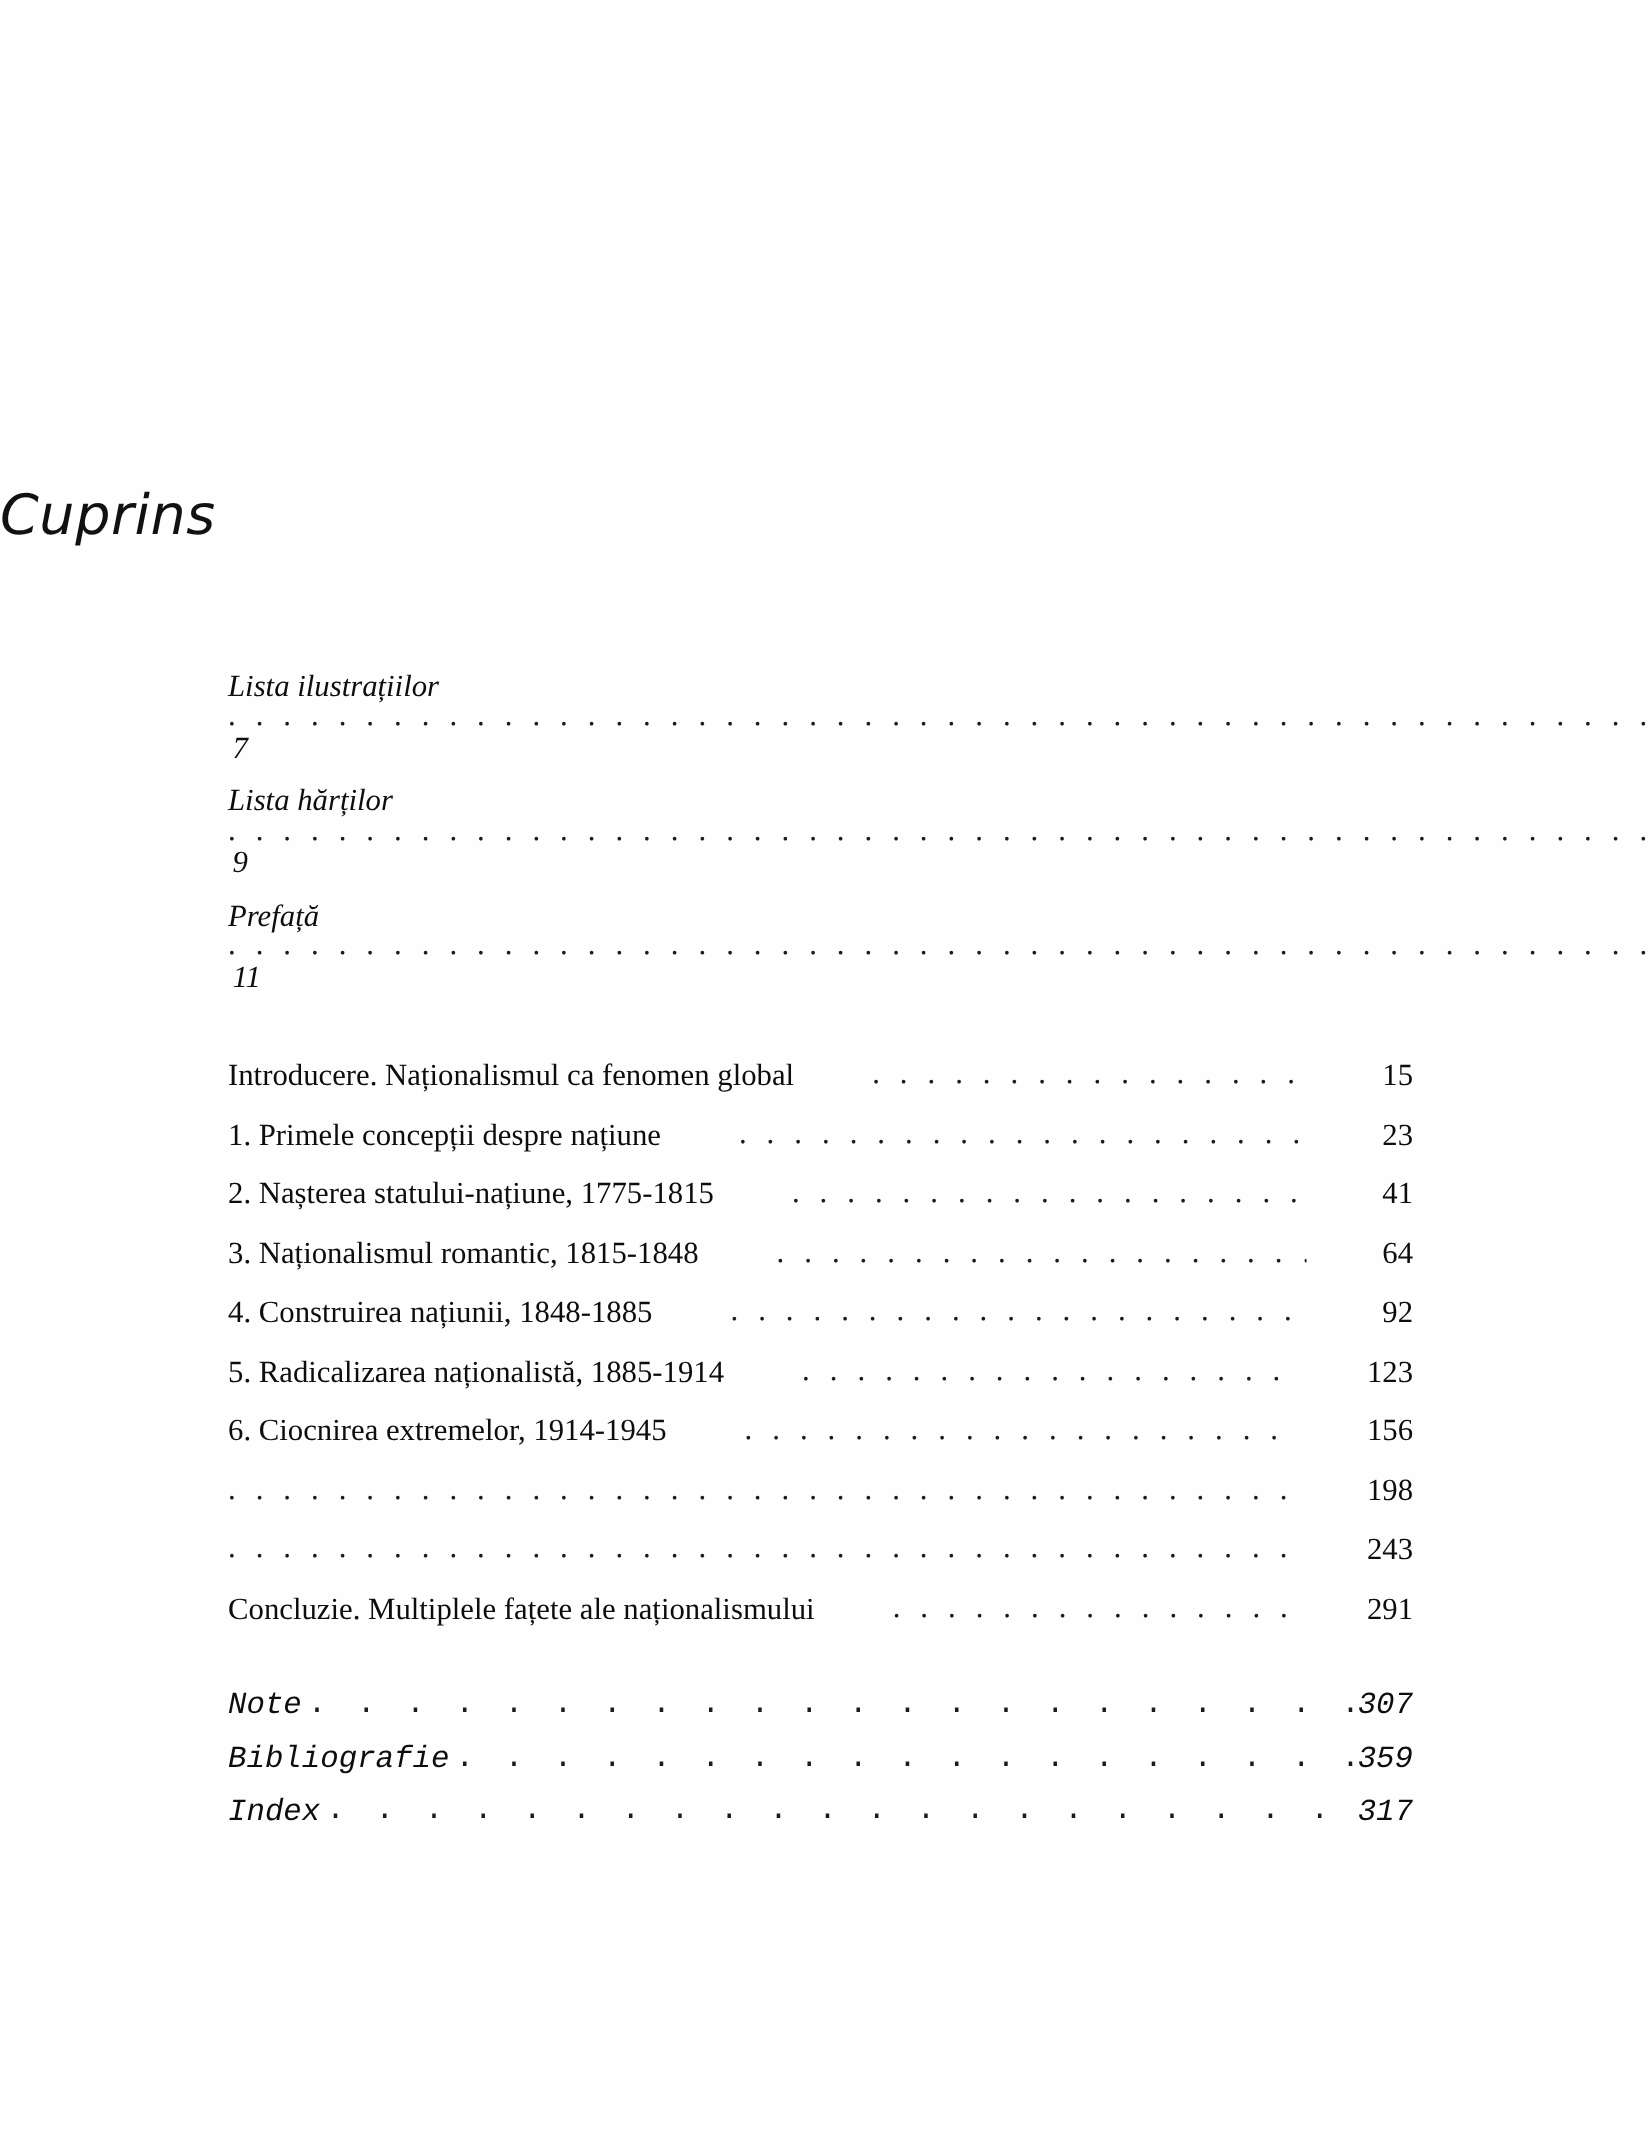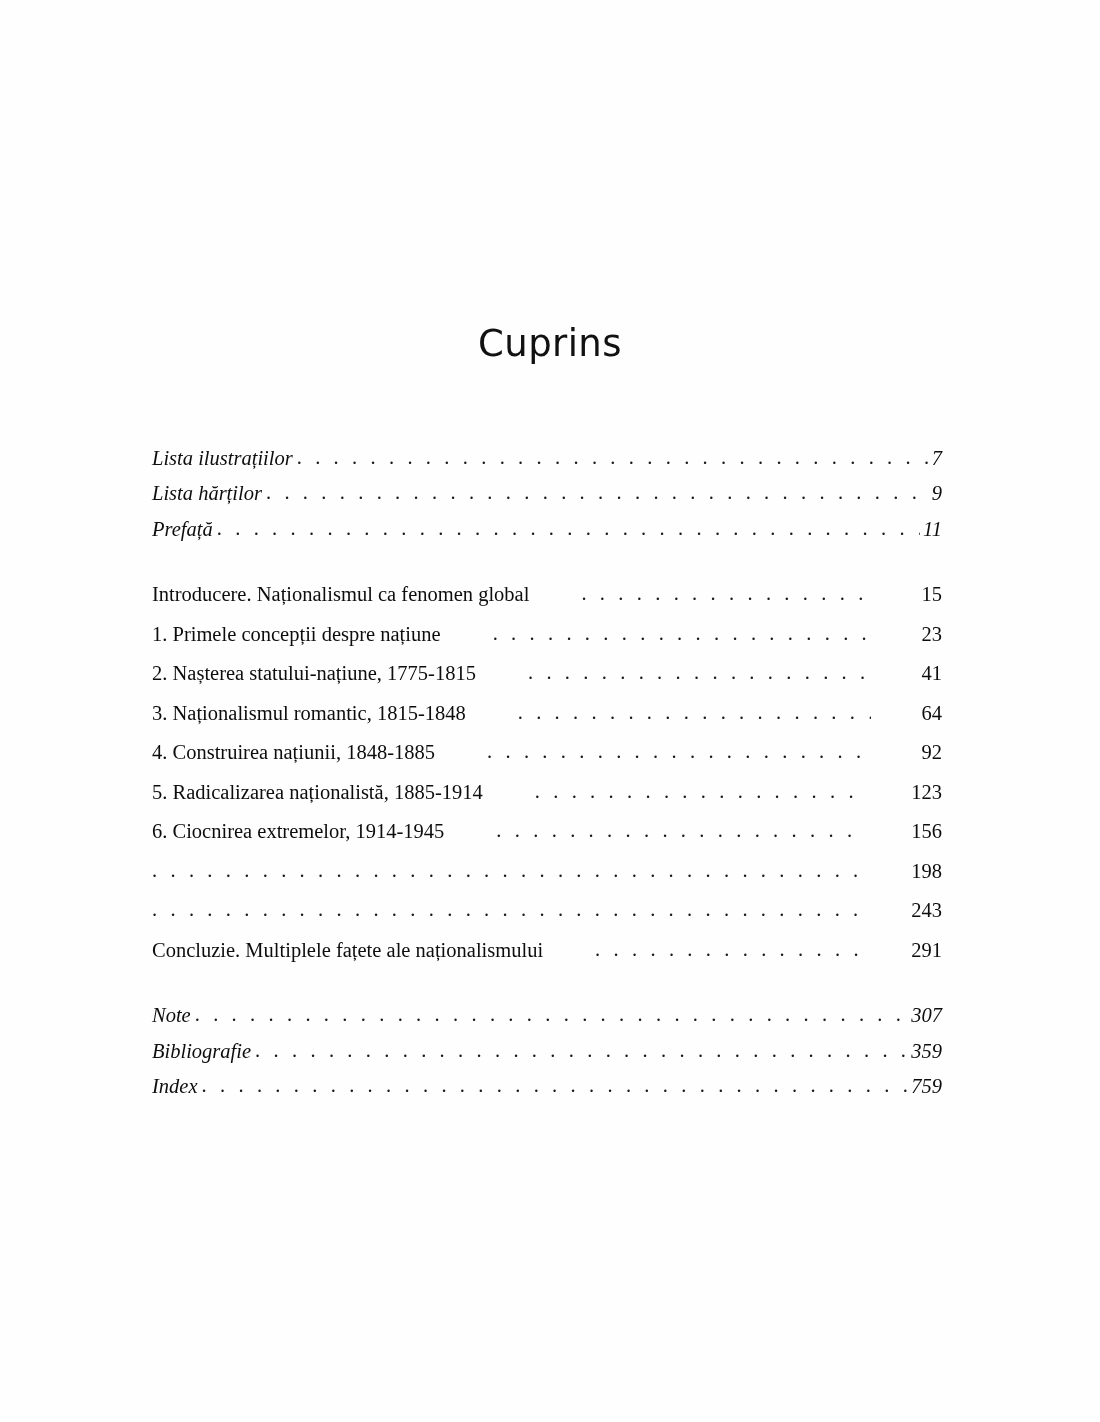--- a/index.html
+++ b/index.html
@@ -18,26 +18,26 @@
   .page {
     position: absolute;
     inset: 0;
     background: #fefefe;
   }
   .title {
     position: absolute;
     top: 322px;
     left: 0;
     width: 1100px;
-    text-align: center;
     font-family: "DejaVu Sans", sans-serif;
     font-weight: 400;
     font-size: 37px;
     letter-spacing: 0.4px;
     color: #111111;
+    font-style: italic;
   }
   .toc {
     position: absolute;
     left: 152px;
     top: 440px;
     width: 790px;
   }
   .group {
     margin: 0;
     padding: 0;
@@ -70,23 +70,23 @@
   .entry .page-num {
     flex: 0 0 auto;
     padding-left: 3px;
     text-align: right;
     font-size: 20.5px;
   }
   .italic .label,
   .italic .page-num {
     font-style: italic;
   }
-  .group-front .entry { padding: 7.5px 0; }
+  .group-front .entry { padding: 7.5px 0; flex-direction: column; }
   .group-main .entry { padding: 9.5px 0; gap: 48px; }
-  .group-back .entry { padding: 7.5px 0; }
+  .group-back .entry { padding: 7.5px 0; font-family: Liberation Mono, monospace; }
 </style>
 </head>
 <body>
 
 <div class="page">
   <div class="title">Cuprins</div>
 
   <div class="toc">
 
     <div class="group group-front italic">
@@ -165,18 +165,18 @@
         <span class="page-num">307</span>
       </div>
       <div class="entry">
         <span class="label">Bibliografie</span>
         <span class="leader">. . . . . . . . . . . . . . . . . . . . . . . . . . . . . . . . . . . . . . . . . . . . . . . . . . . . . . . . . . . . . . . . . . . . . . . . . . . . . . . . . .</span>
         <span class="page-num">359</span>
       </div>
       <div class="entry">
         <span class="label">Index</span>
         <span class="leader">. . . . . . . . . . . . . . . . . . . . . . . . . . . . . . . . . . . . . . . . . . . . . . . . . . . . . . . . . . . . . . . . . . . . . . . . . . . . . . . . . .</span>
-        <span class="page-num">759</span>
+        <span class="page-num">317</span>
       </div>
     </div>
 
   </div>
 </div>
 
 </body></html>

